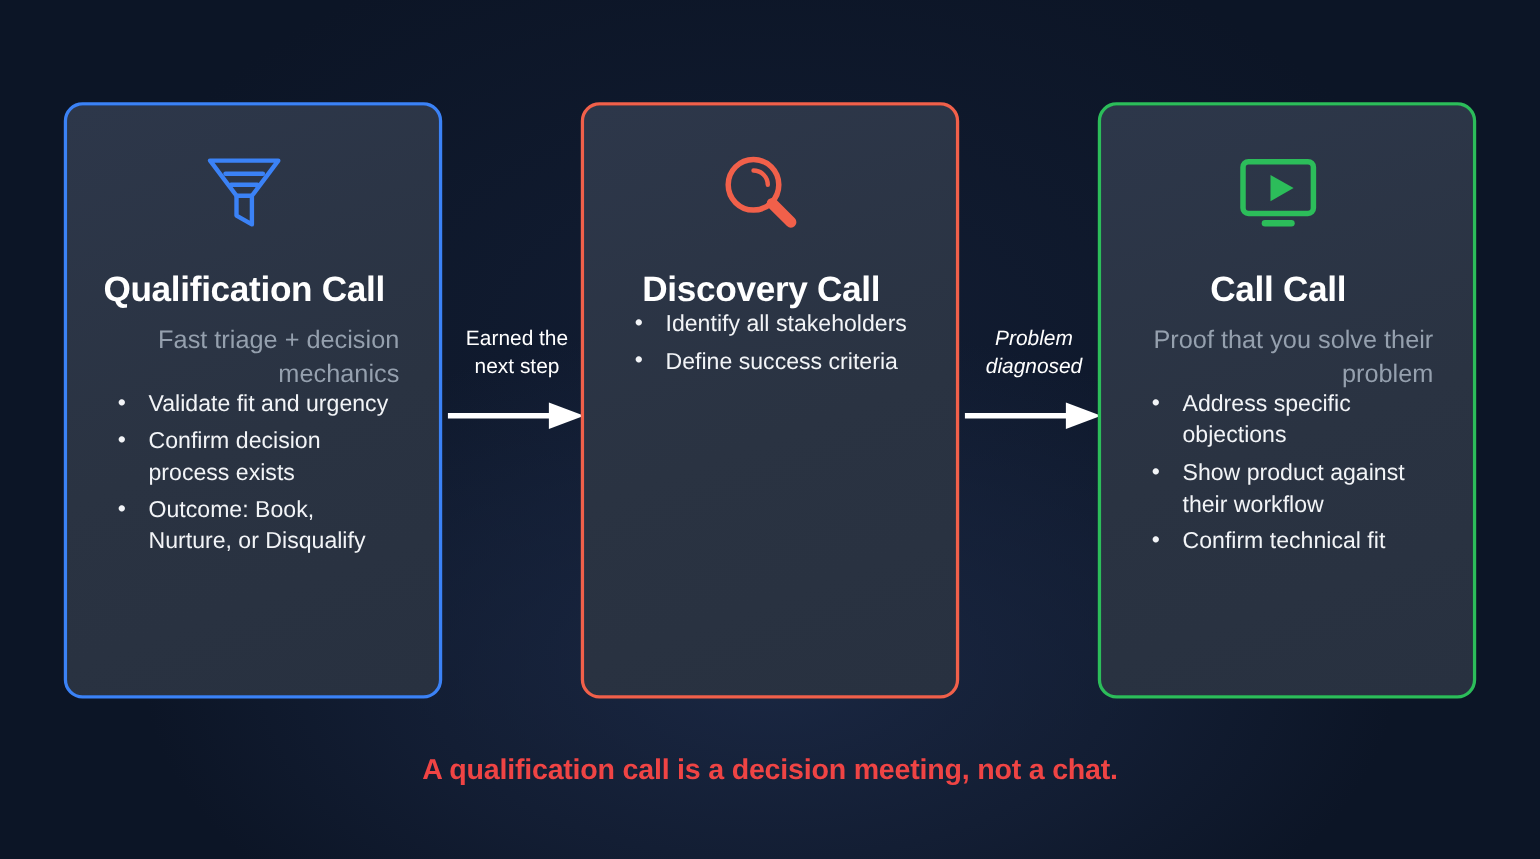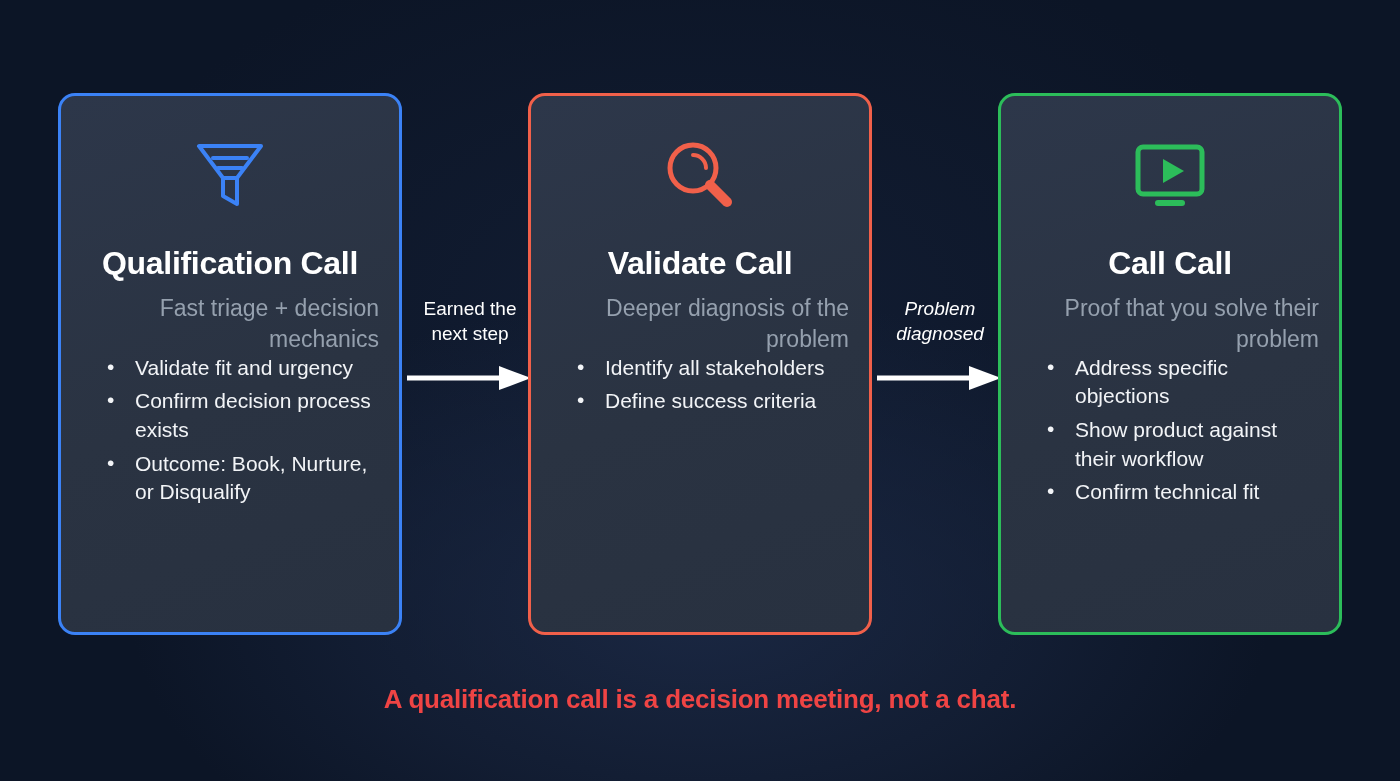--- a/index.html
+++ b/index.html
@@ -29,21 +29,21 @@
   
   .card {
     position: absolute;
     top: 93px;
     width: 344px;
     height: 542px;
     border-radius: 17px;
     border-style: solid;
     border-width: 3px;
     background: linear-gradient(160deg, #2d374a 0%, #2a3342 55%, #283140 100%);
-    padding: 26px 20px 18px 20px;
+    padding: 26px 36px 18px 20px;
     display: flex;
     flex-direction: column;
     align-items: center;
   }
 
   #card-0 { left: 58px;  border-color: #3b82f6; }
   #card-1 { left: 528px; border-color: #f1604a; }
   #card-2 { left: 998px; border-color: #2cbd5a; }
 
   .card-icon {
@@ -172,22 +172,21 @@
   </div>
 
   <div class="card" id="card-1">
     <div class="card-icon">
       <svg width="74" height="76" viewBox="0 0 74 76" fill="none">
         <circle cx="30" cy="30" r="23" stroke="#f1604a" stroke-width="5" fill="none"></circle>
         <path d="M30 17 A13 13 0 0 1 43 30" stroke="#f1604a" stroke-width="4" stroke-linecap="round" fill="none"></path>
         <line x1="47" y1="47" x2="64" y2="64" stroke="#f1604a" stroke-width="10" stroke-linecap="round"></line>
       </svg>
     </div>
-    <div class="card-title">Validate Call</div>
-    <div class="card-subtitle">Deeper diagnosis of the problem</div>
+    <div class="card-title">Discovery Call</div>
     <ul class="card-bullets">
       <li>Identify all stakeholders</li>
       <li>Define success criteria</li>
     </ul>
   </div>
 
   <div class="connector" id="connector-1">
     <div class="connector-label">Problem
 diagnosed</div>
     <svg class="connector-arrow" viewBox="0 0 126 26">

